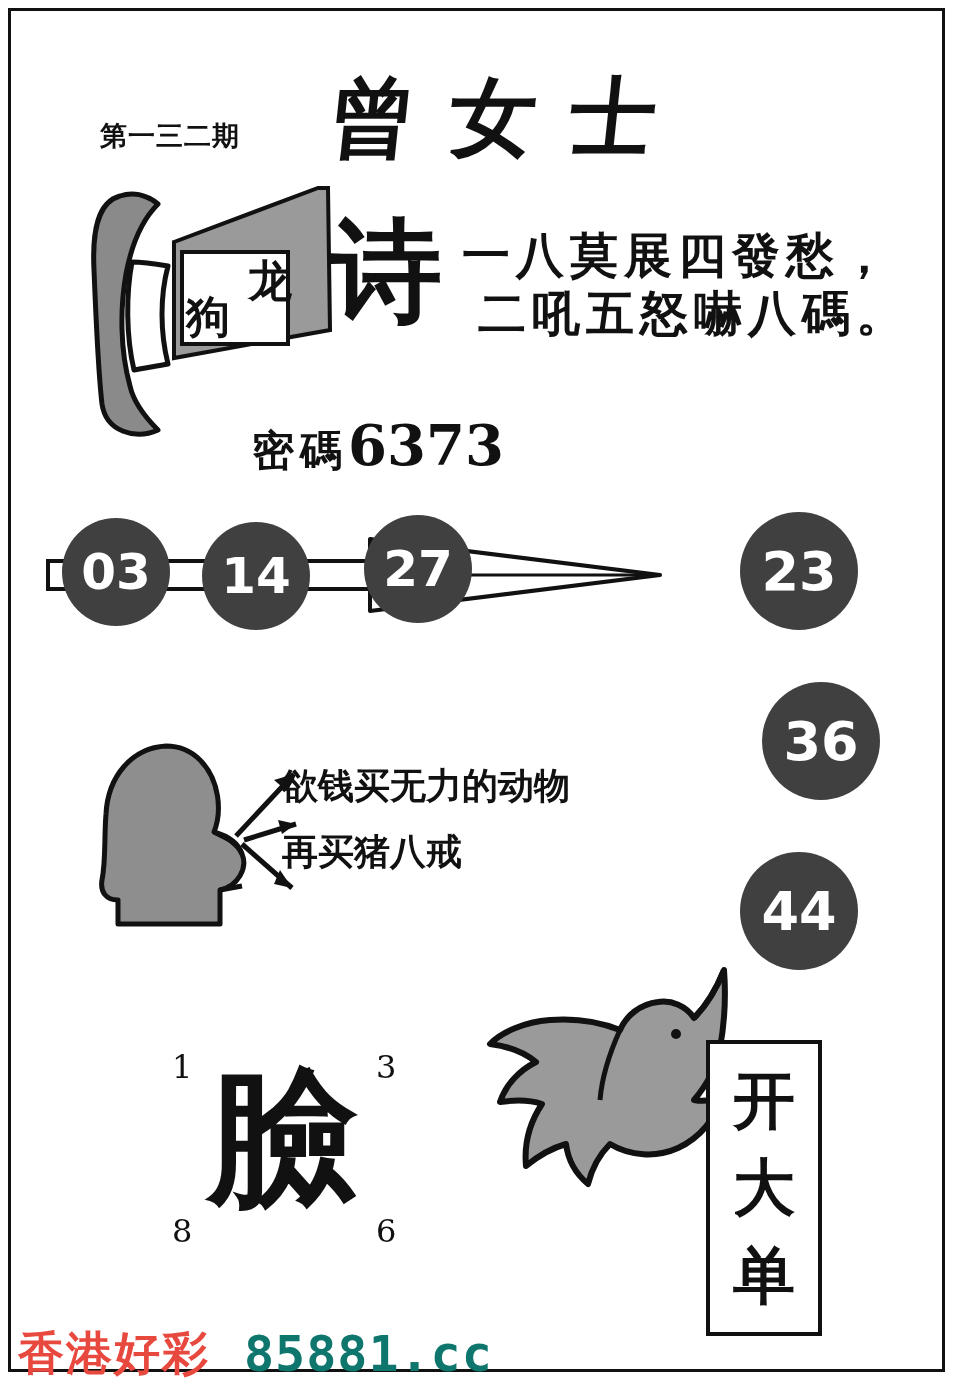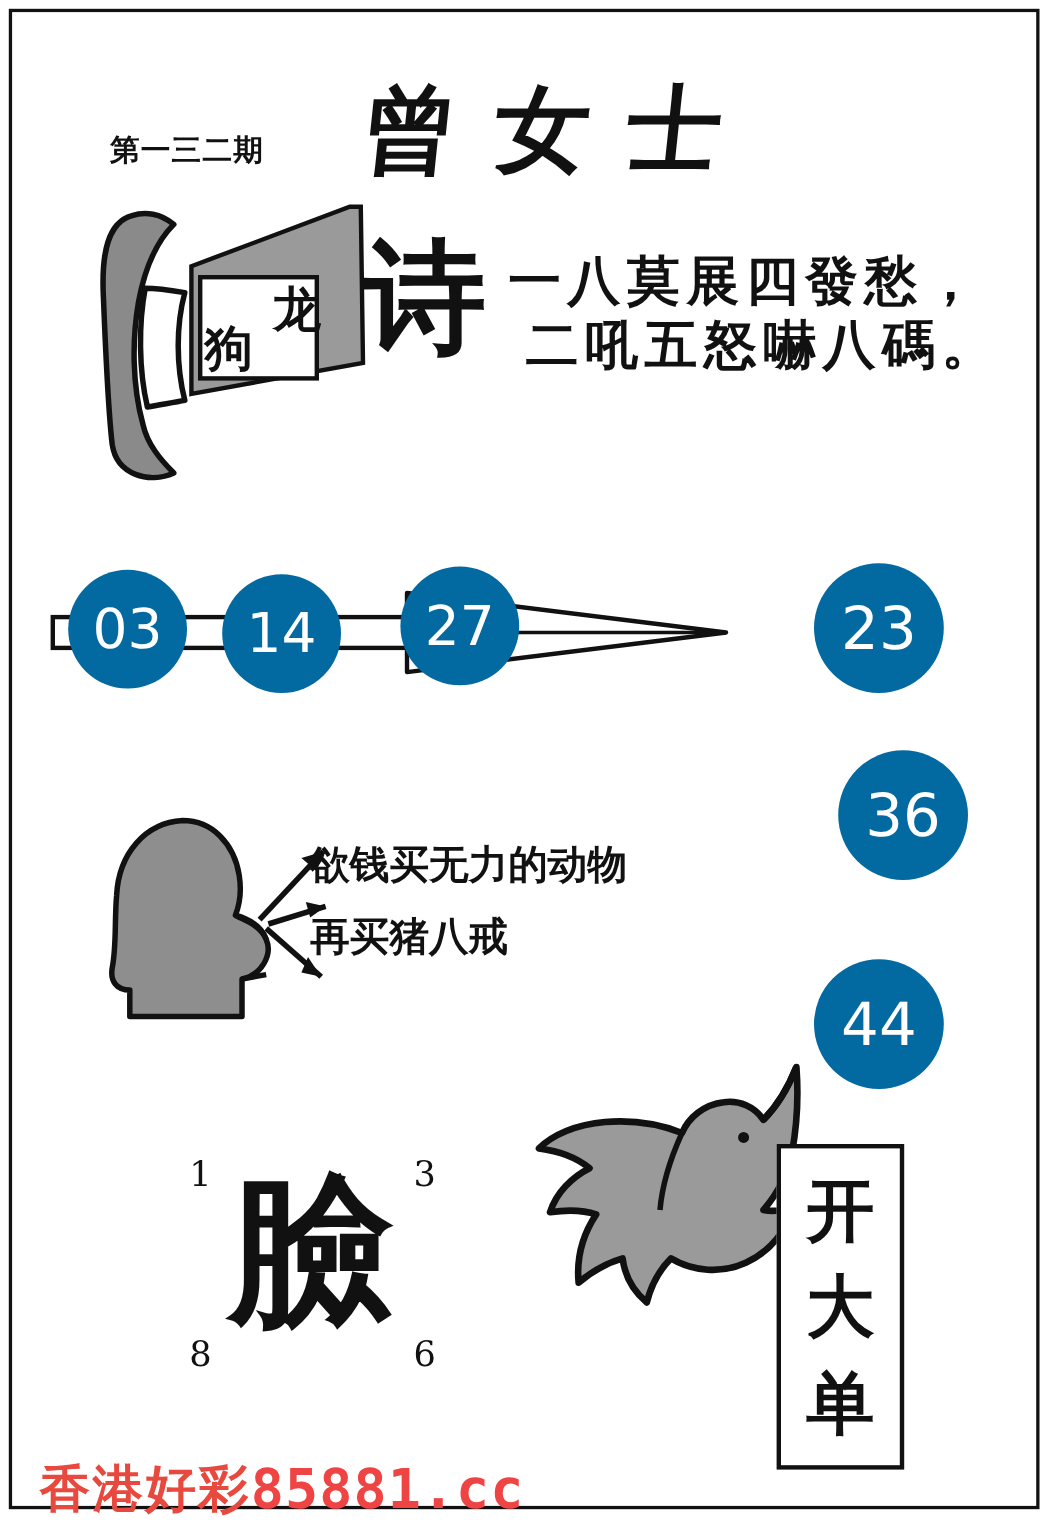--- a/index.html
+++ b/index.html
@@ -139,37 +139,37 @@
   .arrow-wrap {
     position: absolute;
     left: 40px;
     top: 505px;
     width: 640px;
     height: 150px;
   }
   .ball {
     position: absolute;
     border-radius: 50%;
-    background: #0369a1;
+    background: #404040;
     color: #ffffff;
     display: flex;
     align-items: center;
     justify-content: center;
     font-family: "DejaVu Sans", sans-serif;
-    font-weight: normal;
+    font-weight: bold;
   }
   .ball-left { width: 108px; height: 108px; font-size: 50px; }
   .ball-l1 { left: 62px; top: 518px; }
   .ball-l2 { left: 202px; top: 522px; }
   .ball-l3 { left: 364px; top: 515px; }
 
   .ball-right { width: 118px; height: 118px; font-size: 54px; }
   .ball-r1 { left: 740px; top: 512px; }
   .ball-r2 { left: 762px; top: 682px; }
-  .ball-r3 { left: 740px; top: 872px; }
+  .ball-r3 { left: 740px; top: 852px; }
 
   
   .head-icon {
     position: absolute;
     left: 92px;
     top: 740px;
     width: 170px;
     height: 190px;
   }
   .riddle-arrows {
@@ -258,35 +258,36 @@
 
   
   .footer {
     position: absolute;
     left: 0;
     top: 1320px;
     width: 961px;
     height: 68px;
     display: flex;
     align-items: center;
-    padding-left: 36px;
+    padding-left: 18px;
     box-sizing: border-box;
   }
   .footer-cn {
     font-family: "DejaVu Sans", sans-serif;
     font-size: 46px;
     font-weight: bold;
     color: #e8493f;
     letter-spacing: 2px;
   }
   .footer-url {
+    margin-left: 34px;
     font-family: "DejaVu Sans Mono", monospace;
     font-size: 50px;
     font-weight: bold;
-    color: #ef4444;
+    color: #0f766e;
     letter-spacing: 1px;
   }
 </style>
 </head>
 <body>
 
 <div class="page">
   <div class="border-frame"></div>
 
   <div class="issue-label">第一三二期</div>
@@ -305,20 +306,23 @@
       <rect x="14" y="72" width="106" height="92" fill="#ffffff" stroke="#111" stroke-width="4"></rect>
     </svg>
   </div>
   <div class="zodiac-a">龙</div>
   <div class="zodiac-b">狗</div>
   <div class="poem-char">诗</div>
 
   <div class="poem-line1">一八莫展四發愁，</div>
   <div class="poem-line2">二吼五怒嚇八碼。</div>
 
+  <div class="password-row">
+    <span class="pw-label">密碼</span><span class="pw-digits">6373</span>
+  </div>
 
   <div class="arrow-wrap">
     <svg viewBox="0 0 640 150" width="640" height="150">
       <rect x="8" y="56" width="390" height="28" fill="#ffffff" stroke="#111" stroke-width="4"></rect>
       <path d="M330 34 L620 70 L330 106 Z" fill="#ffffff" stroke="#111" stroke-width="4" stroke-linejoin="round"></path>
       <path d="M330 70 L620 70" stroke="#111" stroke-width="3"></path>
     </svg>
   </div>
 
   <div class="ball ball-left ball-l1">03</div>

